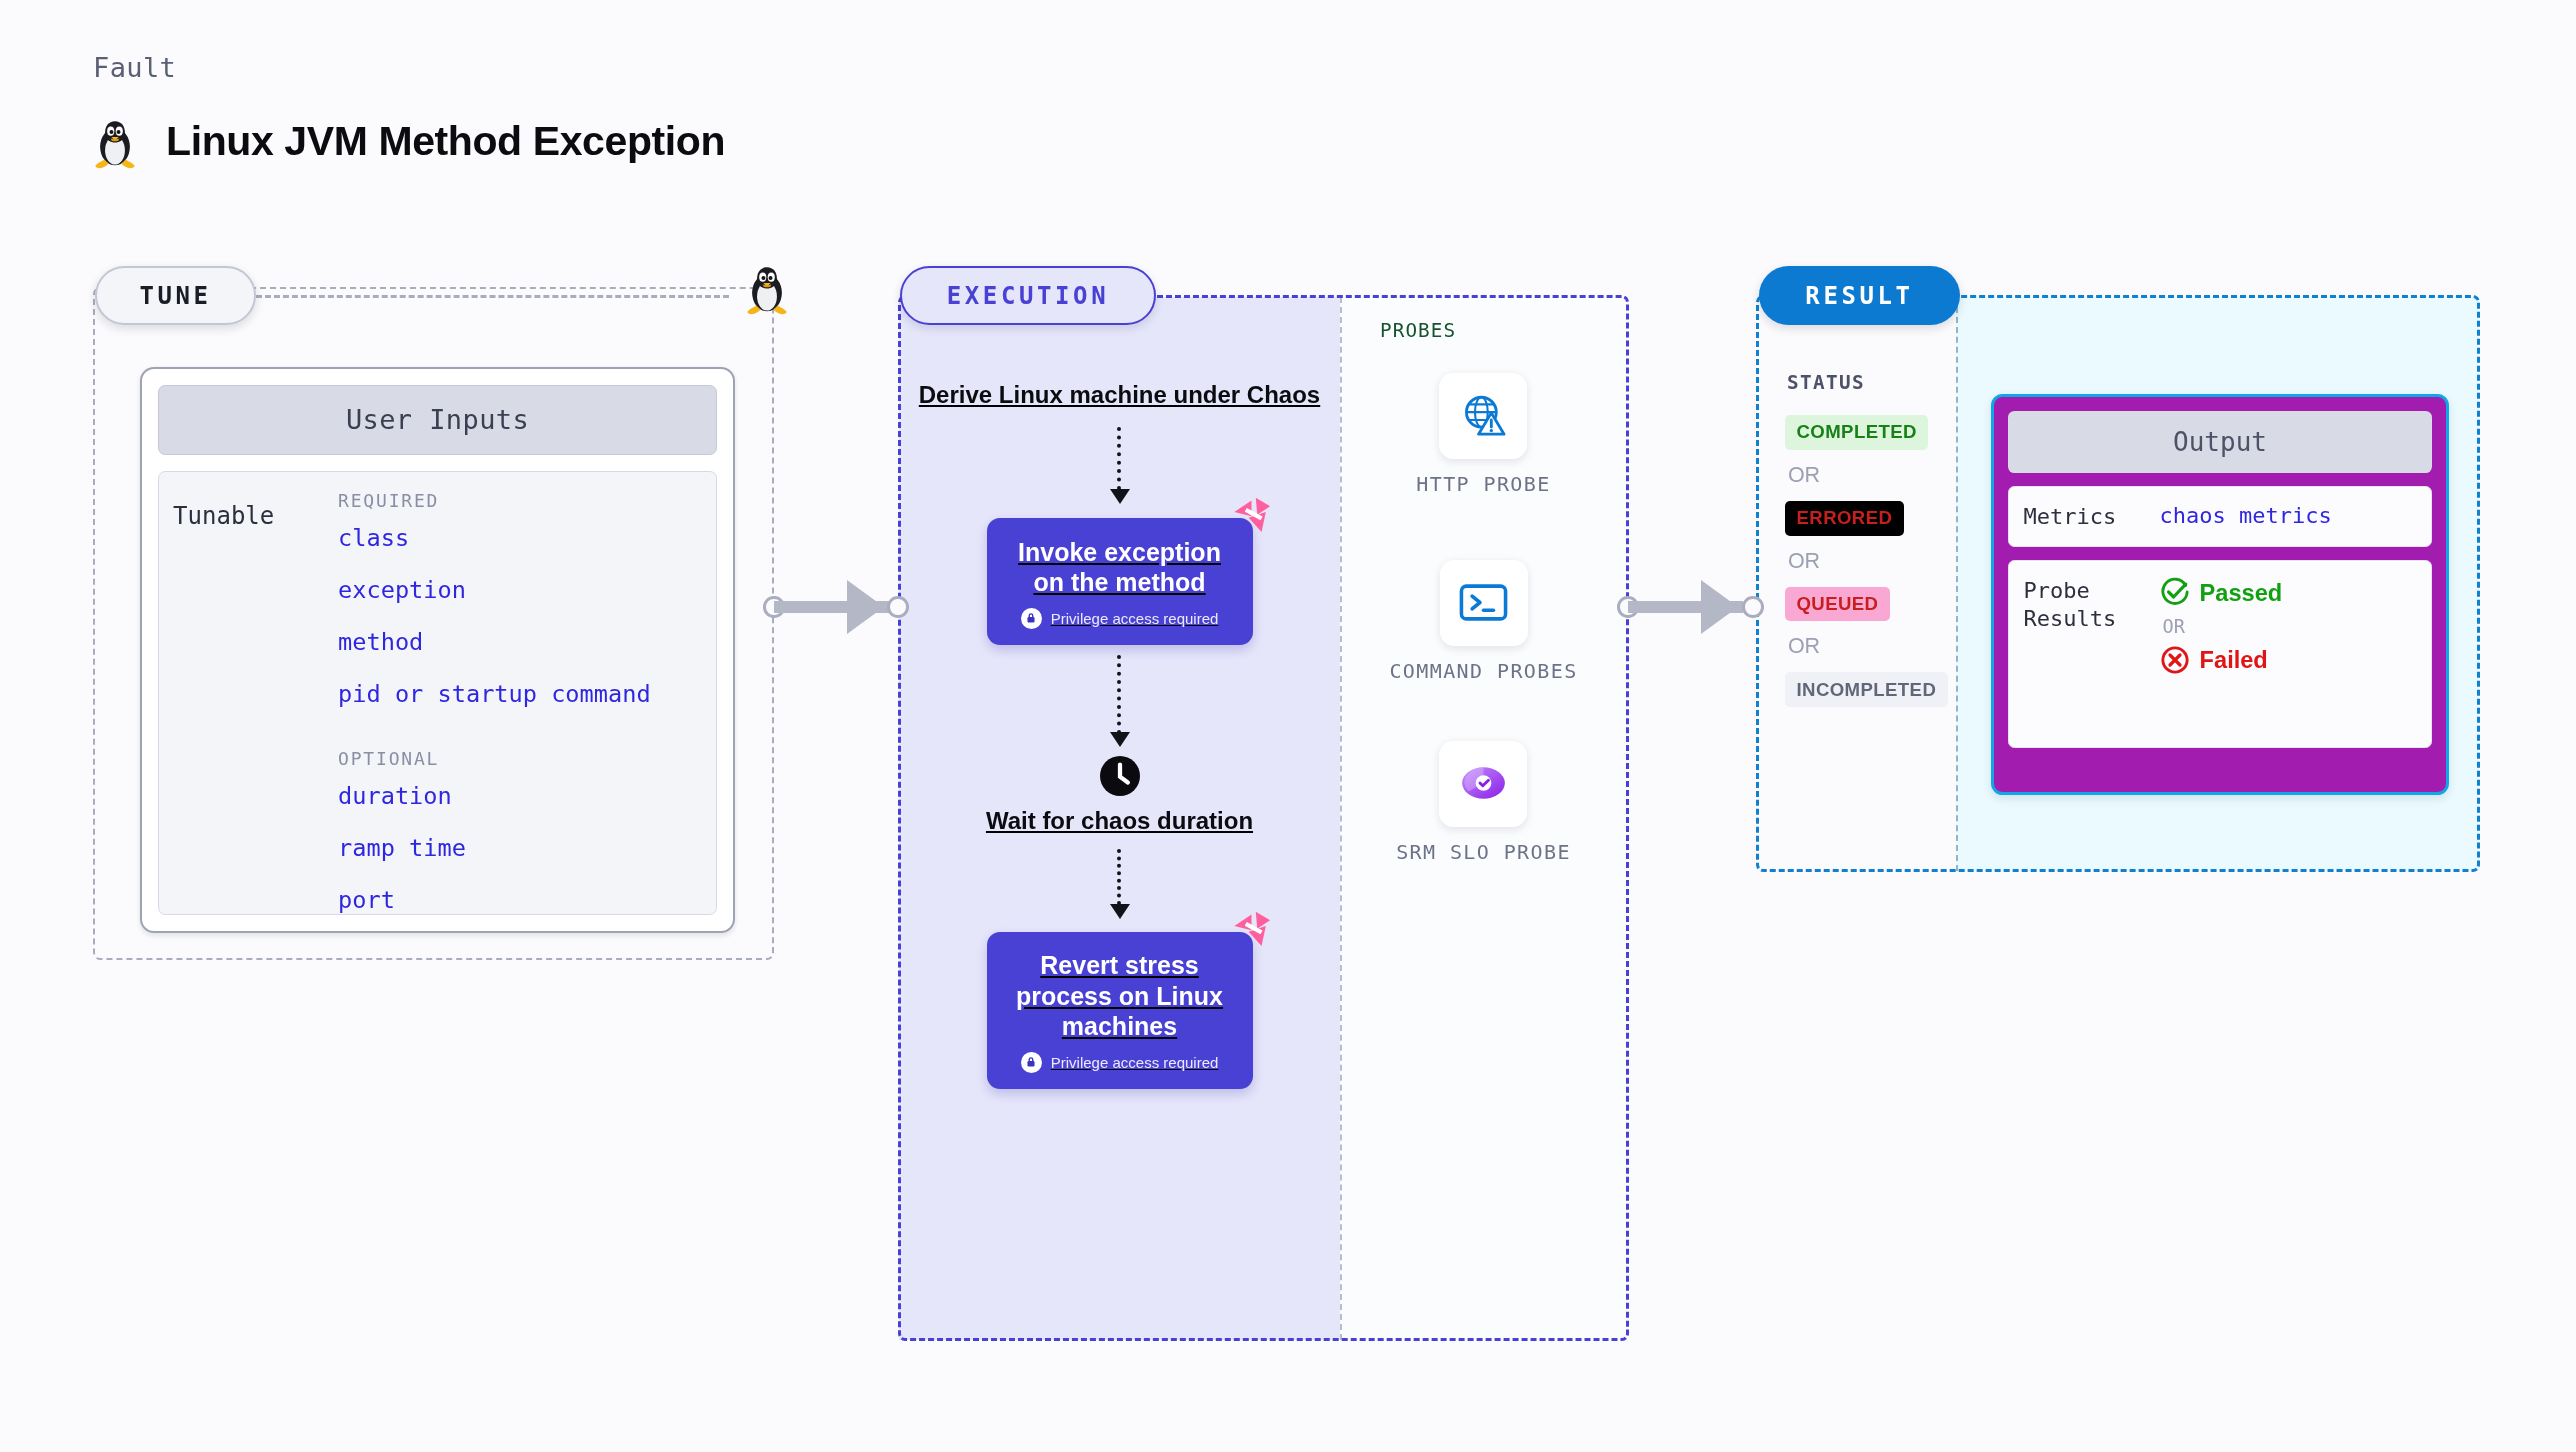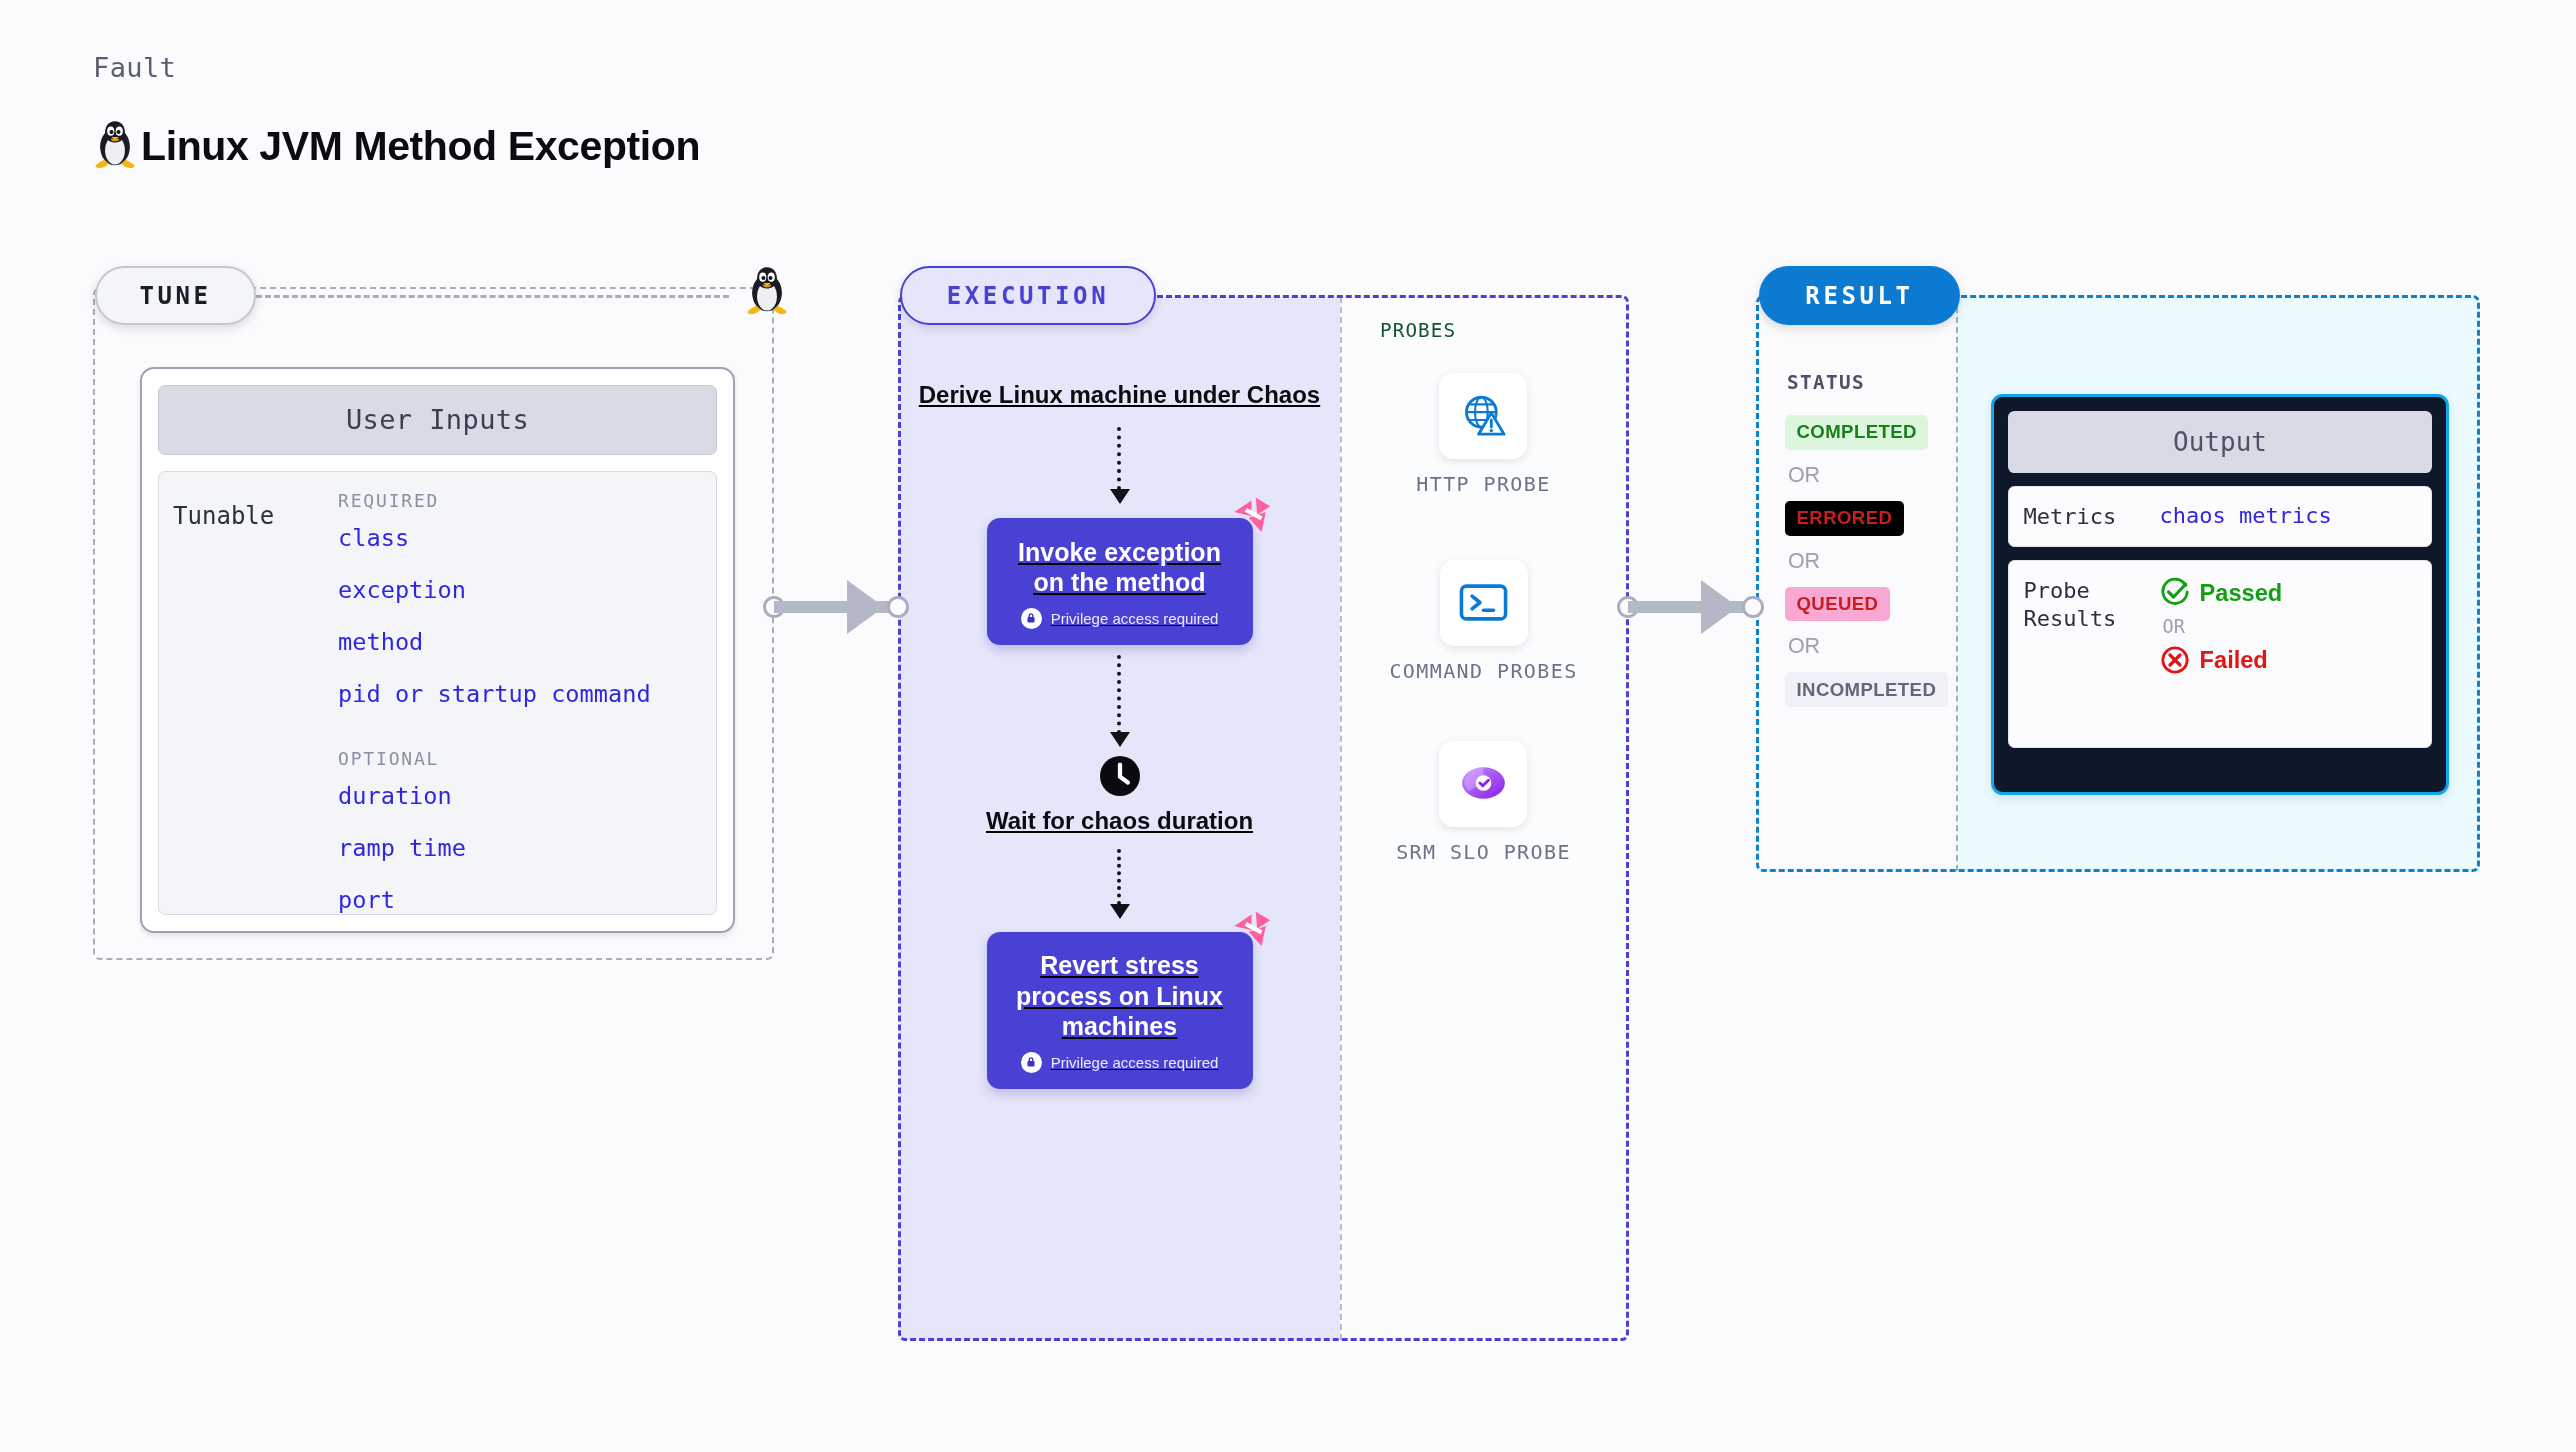--- a/index.html
+++ b/index.html
@@ -12,21 +12,21 @@
   .stage { position: relative; width: 2576px; height: 1452px; }
 
   
   .fault-label {
     position: absolute; left: 93px; top: 52px;
     font-family: "DejaVu Sans Mono", monospace;
     font-size: 27px; color: #5b5f73; letter-spacing: 0.4px;
   }
   .title-row {
     position: absolute; left: 93px; top: 118px;
-    display: flex; align-items: flex-end; gap: 4px;
+    display: flex; align-items: flex-start; gap: 29px;
   }
   .title-text {
     font-size: 41px; font-weight: bold; color: #0b0b10;
     letter-spacing: -0.4px;
   }
 
   
   .tux { display: block; }
 
   
@@ -241,21 +241,21 @@
   }
   .status-or {
     font-size: 21.5px; color: #9ba0b2;
     margin: 13px 0 13px 2.9px;
   }
 
   
   .output-card {
     position: absolute; left: 1991px; top: 394px;
     width: 458px; height: 401px;
-    background: #0f172a;
+    background: #a21caf;
     border: 3.6px solid #11a6e8; border-radius: 11.5px;
     padding: 14.3px;
     box-shadow: 0 3.6px 10px rgba(20,24,60,.10);
   }
   .output-header {
     height: 62px; background: #d8dae6;
     border-radius: 6.4px;
     display: flex; align-items: center; justify-content: center;
     font-family: "DejaVu Sans Mono", monospace;
     font-size: 26px; color: #4d5268;

